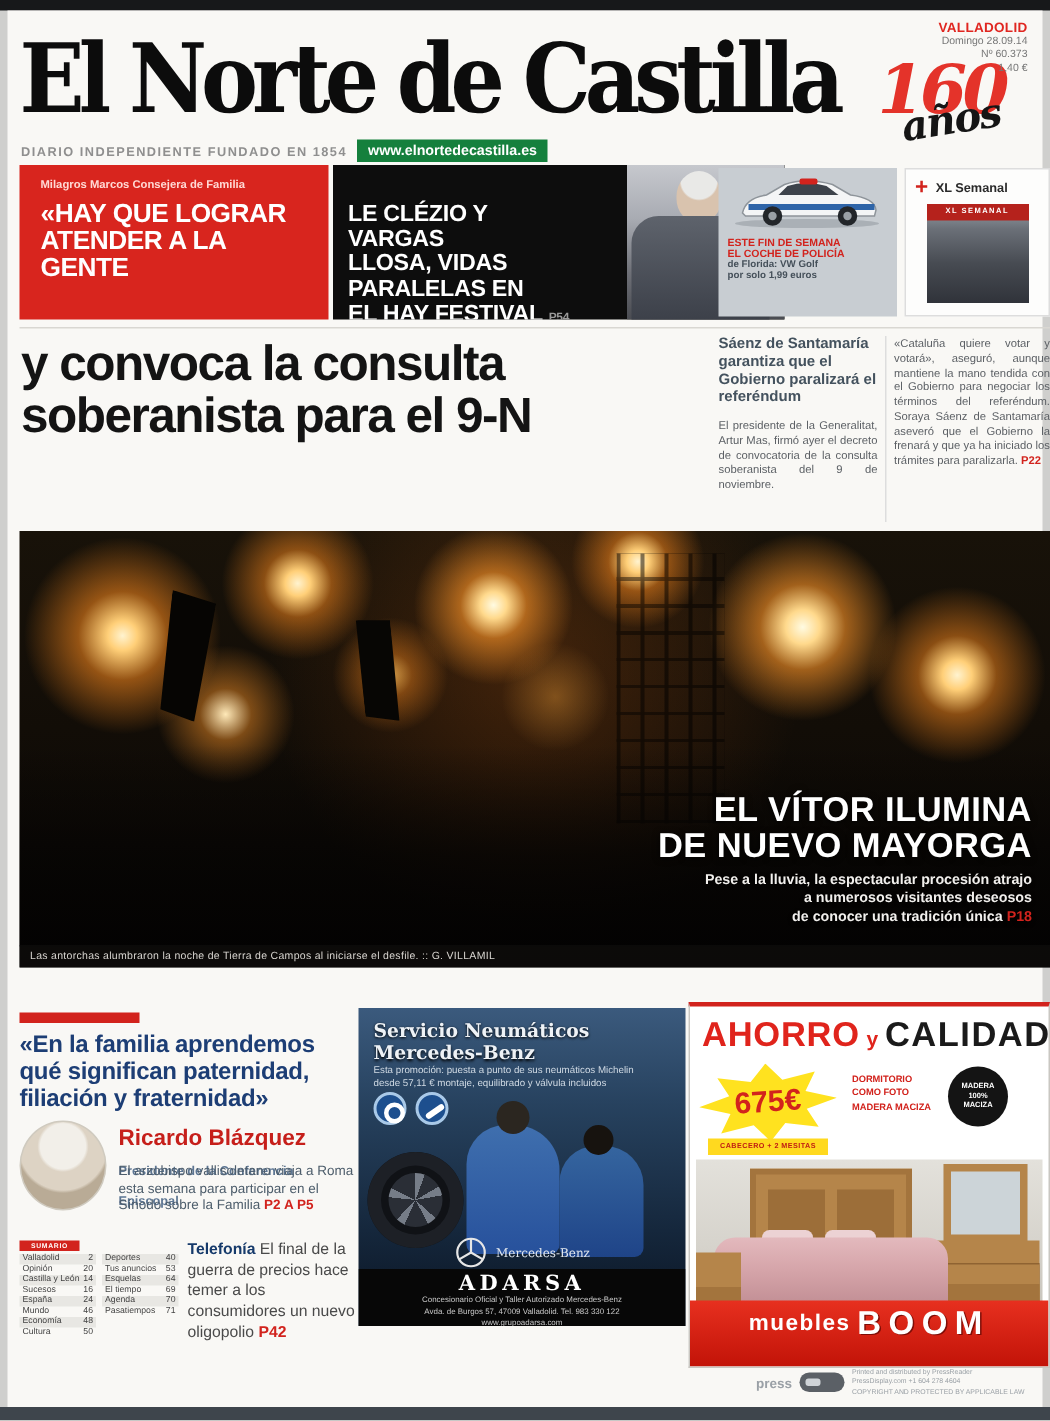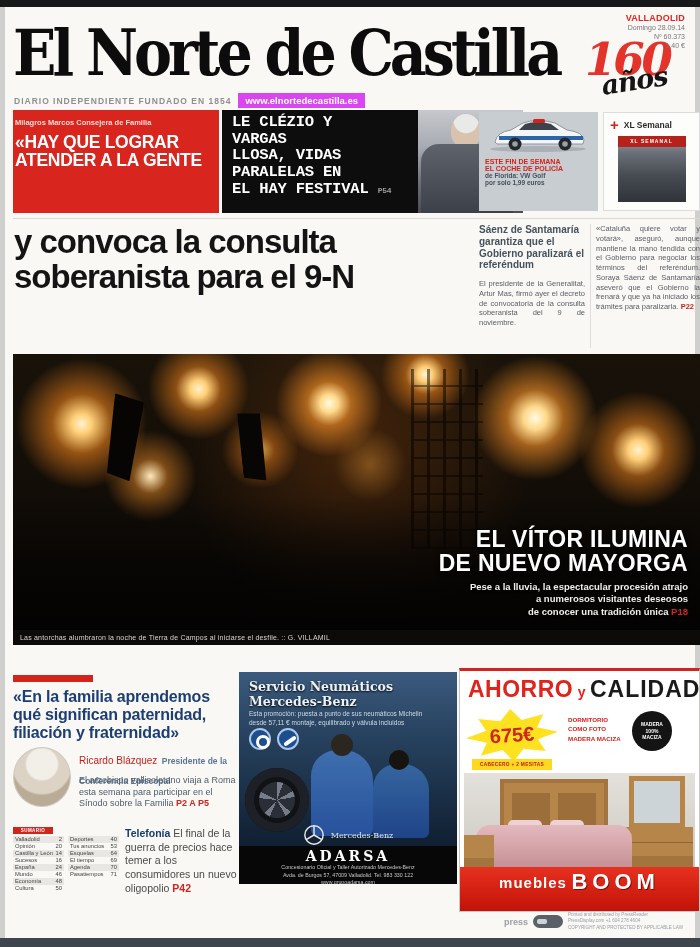--- a/index.html
+++ b/index.html
@@ -13,28 +13,28 @@
   .masthead-title { position:absolute; left:8px; top:8px; width:575px; font-family:"DejaVu Serif", serif; font-weight:bold; font-size:57px; letter-spacing:-4px; color:#0c0c0c; transform:scaleY(1.12); transform-origin:top left; white-space:nowrap; }
   .anniv-num { position:absolute; left:580px; top:26px; font-family:"DejaVu Serif", serif; font-style:italic; font-weight:bold; font-size:45px; color:#e4332a; letter-spacing:-3px; }
   .anniv-word { position:absolute; left:596px; top:58px; font-family:"DejaVu Serif", serif; font-style:italic; font-weight:bold; font-size:27px; color:#151515; transform:rotate(-9deg); letter-spacing:-1px; }
   .edition-block { position:absolute; right:10px; top:6px; text-align:right; line-height:1.25; }
   .edition-name { font-size:9px; font-weight:bold; color:#e02620; letter-spacing:.2px; }
   .edition-line { font-size:7px; color:#777; }
   .tiny-promo { position:absolute; right:12px; top:112px; text-align:right; line-height:1.3; }
   .tiny-promo div { font-size:6px; color:#8a8a8a; }
   .tagline-row { position:absolute; left:9px; top:86px; display:flex; align-items:center; gap:7px; }
   .tagline { font-size:8.5px; font-weight:bold; color:#8f8f8f; letter-spacing:1px; }
-  .site-chip { background:#d946ef; color:#fff; font-size:9.5px; font-weight:bold; padding:2px 7px; }
-
-  
-  .promo-red { position:absolute; left:8px; top:103px; width:206px; height:103px; background:#d8251e; color:#fff; padding:8px 2px; }
+  .site-chip { background:#15803d; color:#fff; font-size:9.5px; font-weight:bold; padding:2px 7px; }
+
+  
+  .promo-red { position:absolute; left:8px; top:103px; width:206px; height:103px; background:#d8251e; color:#fff; padding:8px 14px; }
   .promo-red .kicker { font-size:7.5px; font-weight:bold; color:#ffd9d4; margin-bottom:6px; }
   .promo-red .hl { font-size:17.5px; font-weight:900; line-height:1.04; letter-spacing:-.3px; }
   .promo-red .pref { font-size:8px; font-weight:bold; color:#ffe9e0; }
-  .promo-black { position:absolute; left:217px; top:103px; width:301px; height:103px; background:#0d0d0d; color:#fff; padding:4px 10px; overflow:hidden;font-family:Liberation Mono, monospace; }
+  .promo-black { position:absolute; left:217px; top:103px; width:301px; height:103px; background:#0d0d0d; color:#fff; padding:25px 10px; overflow:hidden; }
   .promo-black .hl { position:relative; z-index:2; width:160px; font-size:15.5px; font-weight:800; line-height:1.08; letter-spacing:-.2px; }
   .promo-black .pref { font-size:8px; color:#9a9a9a; font-weight:bold; }
   .llosa-photo { position:absolute; right:0; top:0; width:105px; height:103px; background:linear-gradient(180deg,#c6c8cd 0%,#a8abb2 35%,#6e7077 70%,#4a4c52 100%); }
   .llosa-head { position:absolute; right:42px; top:4px; width:30px; height:34px; border-radius:50% 50% 45% 45%; background:radial-gradient(circle at 50% 20%, #e9e9e7 0 38%, #d9c3ae 42% 100%); }
   .llosa-body { position:absolute; right:10px; top:34px; width:92px; height:70px; border-radius:18px 14px 0 0; background:linear-gradient(180deg,#5e636c,#3c4049); }
   .promo-car { position:absolute; left:474px; top:105px; width:119px; height:99px; background:#c8cdd2; padding:4px 6px; }
   .promo-car .l1 { font-size:7px; font-weight:900; color:#d2231d; margin-top:2px; }
   .promo-car .l2 { font-size:7px; font-weight:900; color:#d2231d; }
   .promo-car .l3, .promo-car .l4 { font-size:6.5px; font-weight:bold; color:#45505a; }
   .promo-xl { position:absolute; left:598px; top:105px; width:97px; height:99px; background:#fdfdfc; border:1px solid #ddd; padding:4px 6px; }
@@ -82,21 +82,21 @@
   .vitor-block { position:absolute; right:12px; bottom:26px; text-align:right; }
   .vitor-title { color:#fff; font-size:23px; font-weight:800; line-height:1.04; letter-spacing:.3px; text-shadow:0 1px 5px rgba(0,0,0,.9); }
   .vitor-deck { margin-top:5px; color:#f1efec; font-size:9.5px; font-weight:bold; line-height:1.35; text-shadow:0 1px 3px rgba(0,0,0,.9); }
 
   
   .fam-bar { position:absolute; left:8px; top:668px; width:80px; height:7px; background:#d2231d; }
   .fam-hl { position:absolute; left:8px; top:681px; width:224px; color:#1d3e75; font-size:16px; font-weight:800; line-height:1.12; letter-spacing:-.2px; }
   .fam-photo { position:absolute; left:8px; top:740px; width:58px; height:60px; border-radius:50%;
     background:radial-gradient(circle at 50% 28%, #f2efe9 0 30%, #ddd3c4 34% 58%, #b9ab96 62% 100%); border:1px solid #cfcabf; }
   .fam-author { position:absolute; left:74px; top:742px; width:156px; line-height:1.25; }
-  .fam-name { color:#c61f1a; font-size:10px; font-weight:400; }
+  .fam-name { color:#c61f1a; font-size:15px; font-weight:700; }
   .fam-role { color:#5d7693; font-size:8.5px; font-weight:bold; }
   .fam-body { position:absolute; left:74px; top:768px; width:158px; color:#4d5d6b; font-size:9px; line-height:1.3; }
 
   .idx { position:absolute; left:8px; top:820px; width:106px; }
   .idx-head { width:40px; height:7px; background:#d2231d; color:#fff; font-size:4.5px; font-weight:bold; text-align:center; line-height:7px; letter-spacing:.5px; margin-bottom:2px; }
   .idx-cols { display:flex; gap:4px; }
   .idx-col { width:51px; }
   .idx-row { display:flex; justify-content:space-between; font-size:5.8px; color:#444; line-height:1.22; padding:0 2px; }
   .idx-row:nth-child(odd) { background:#e8e7e3; }
 

